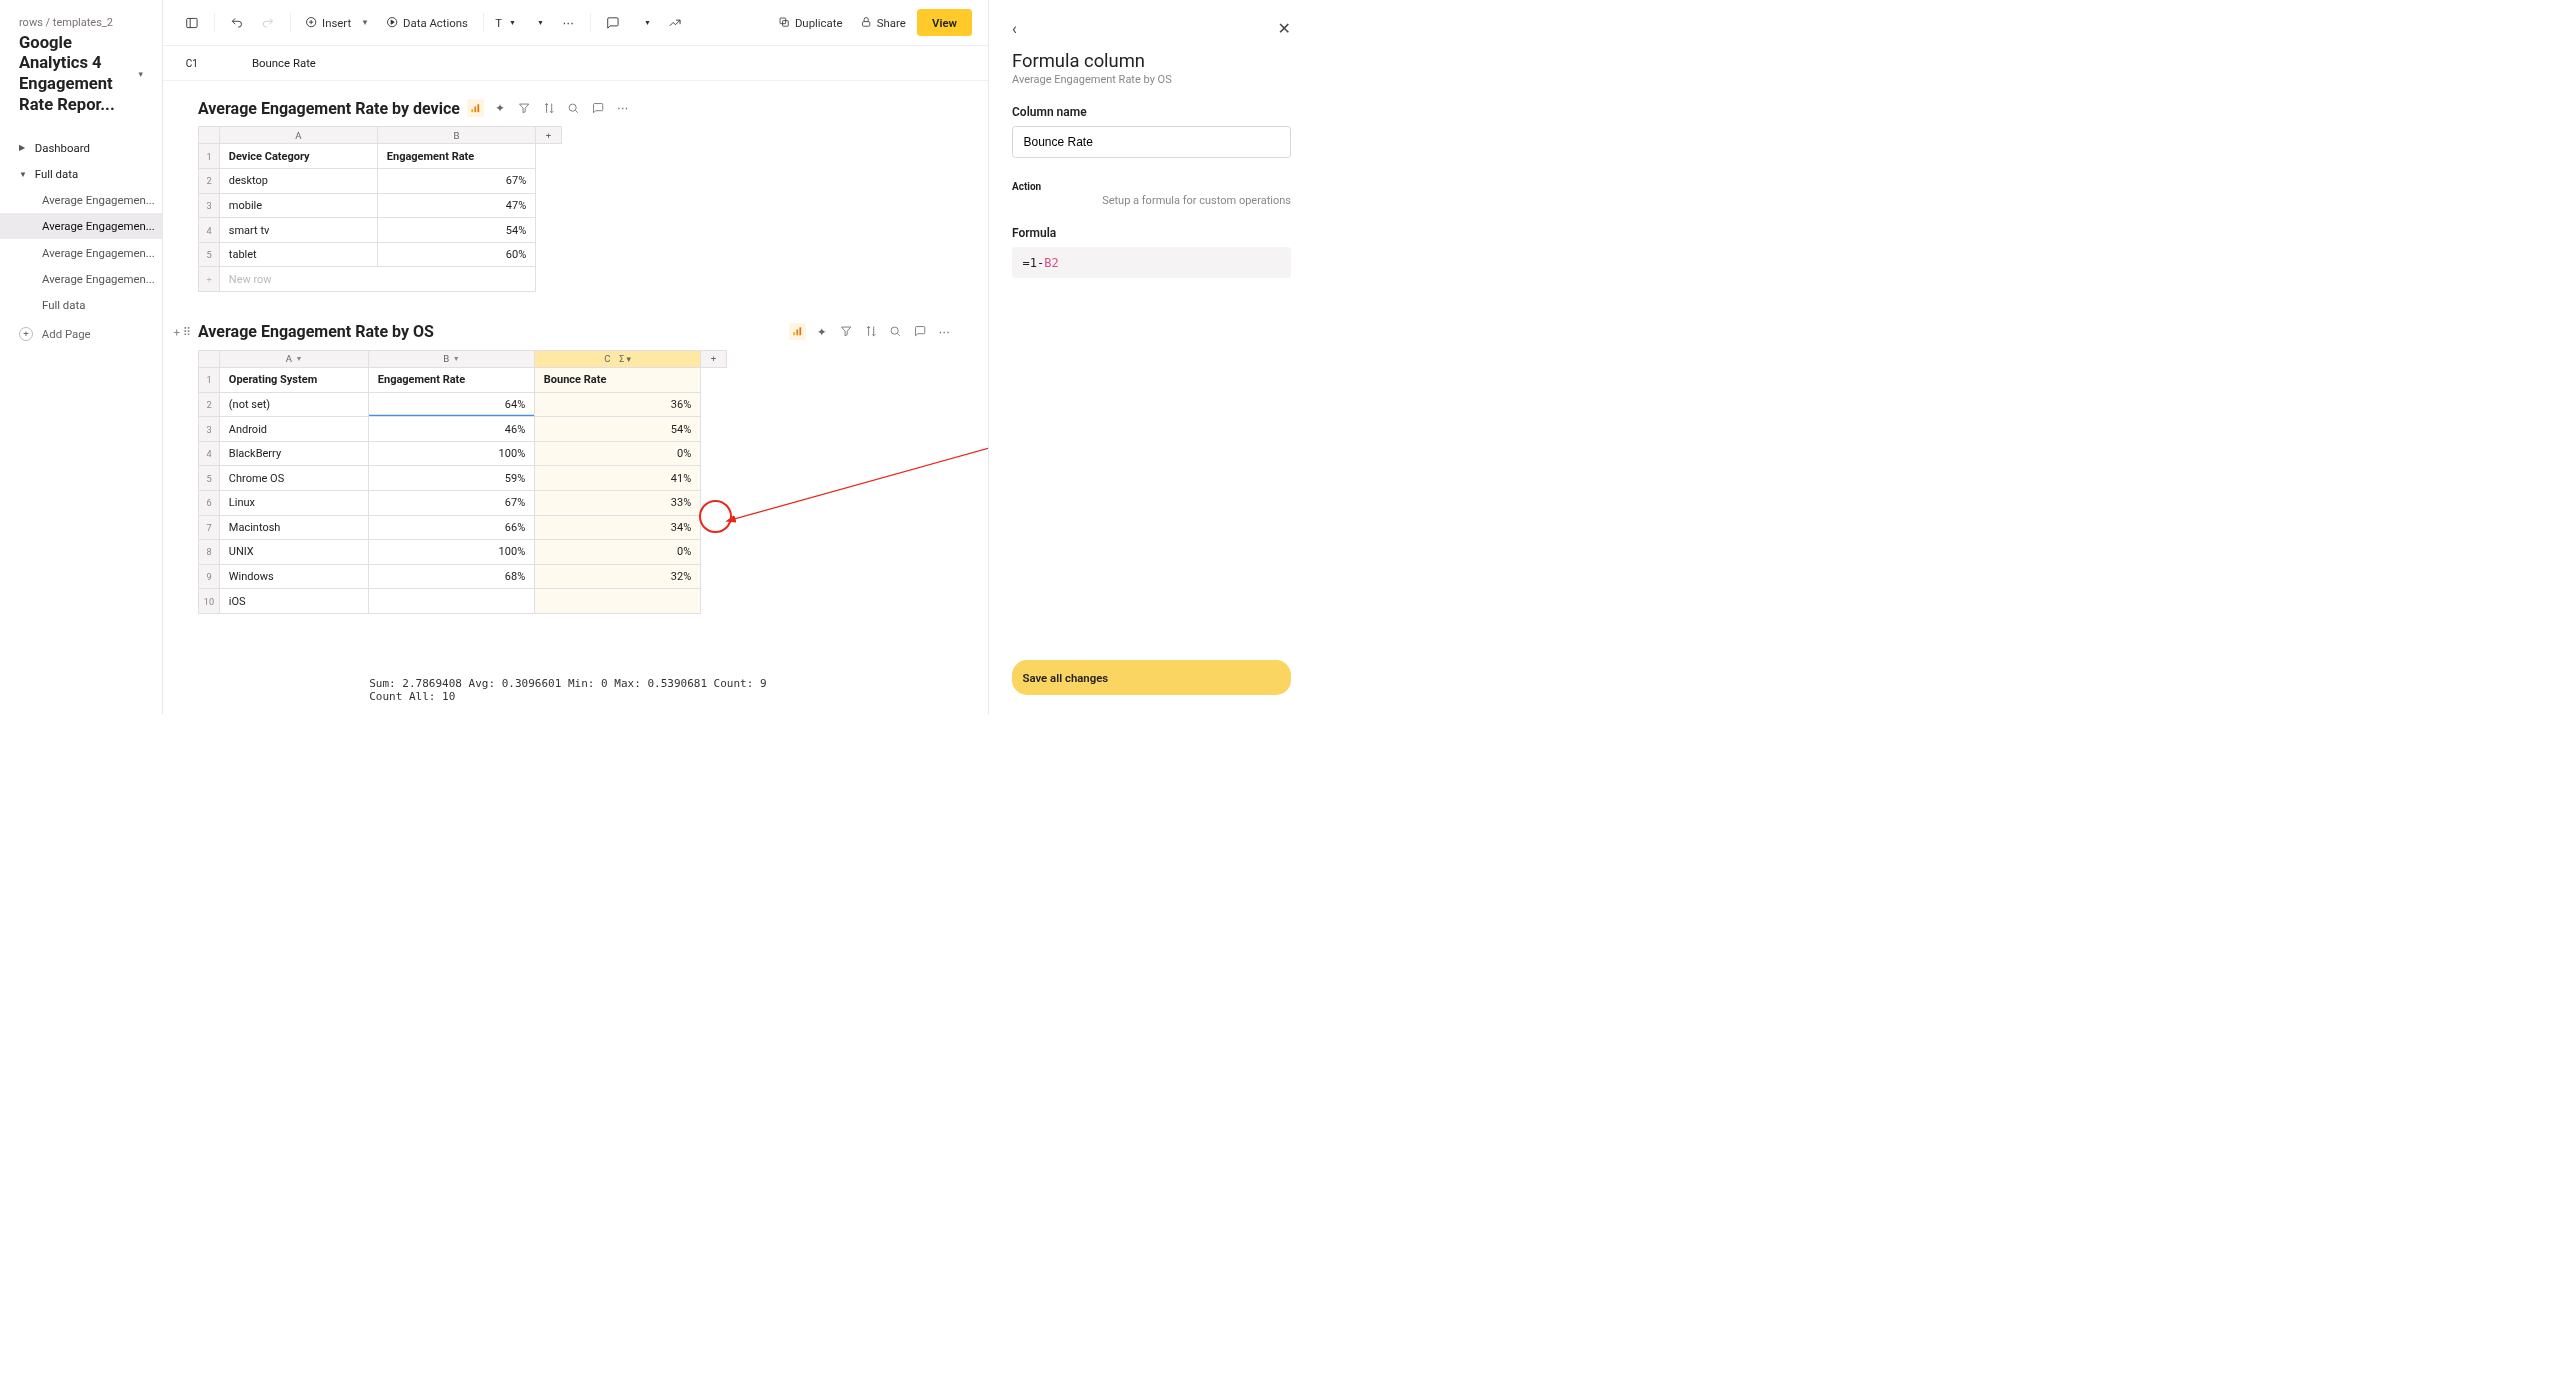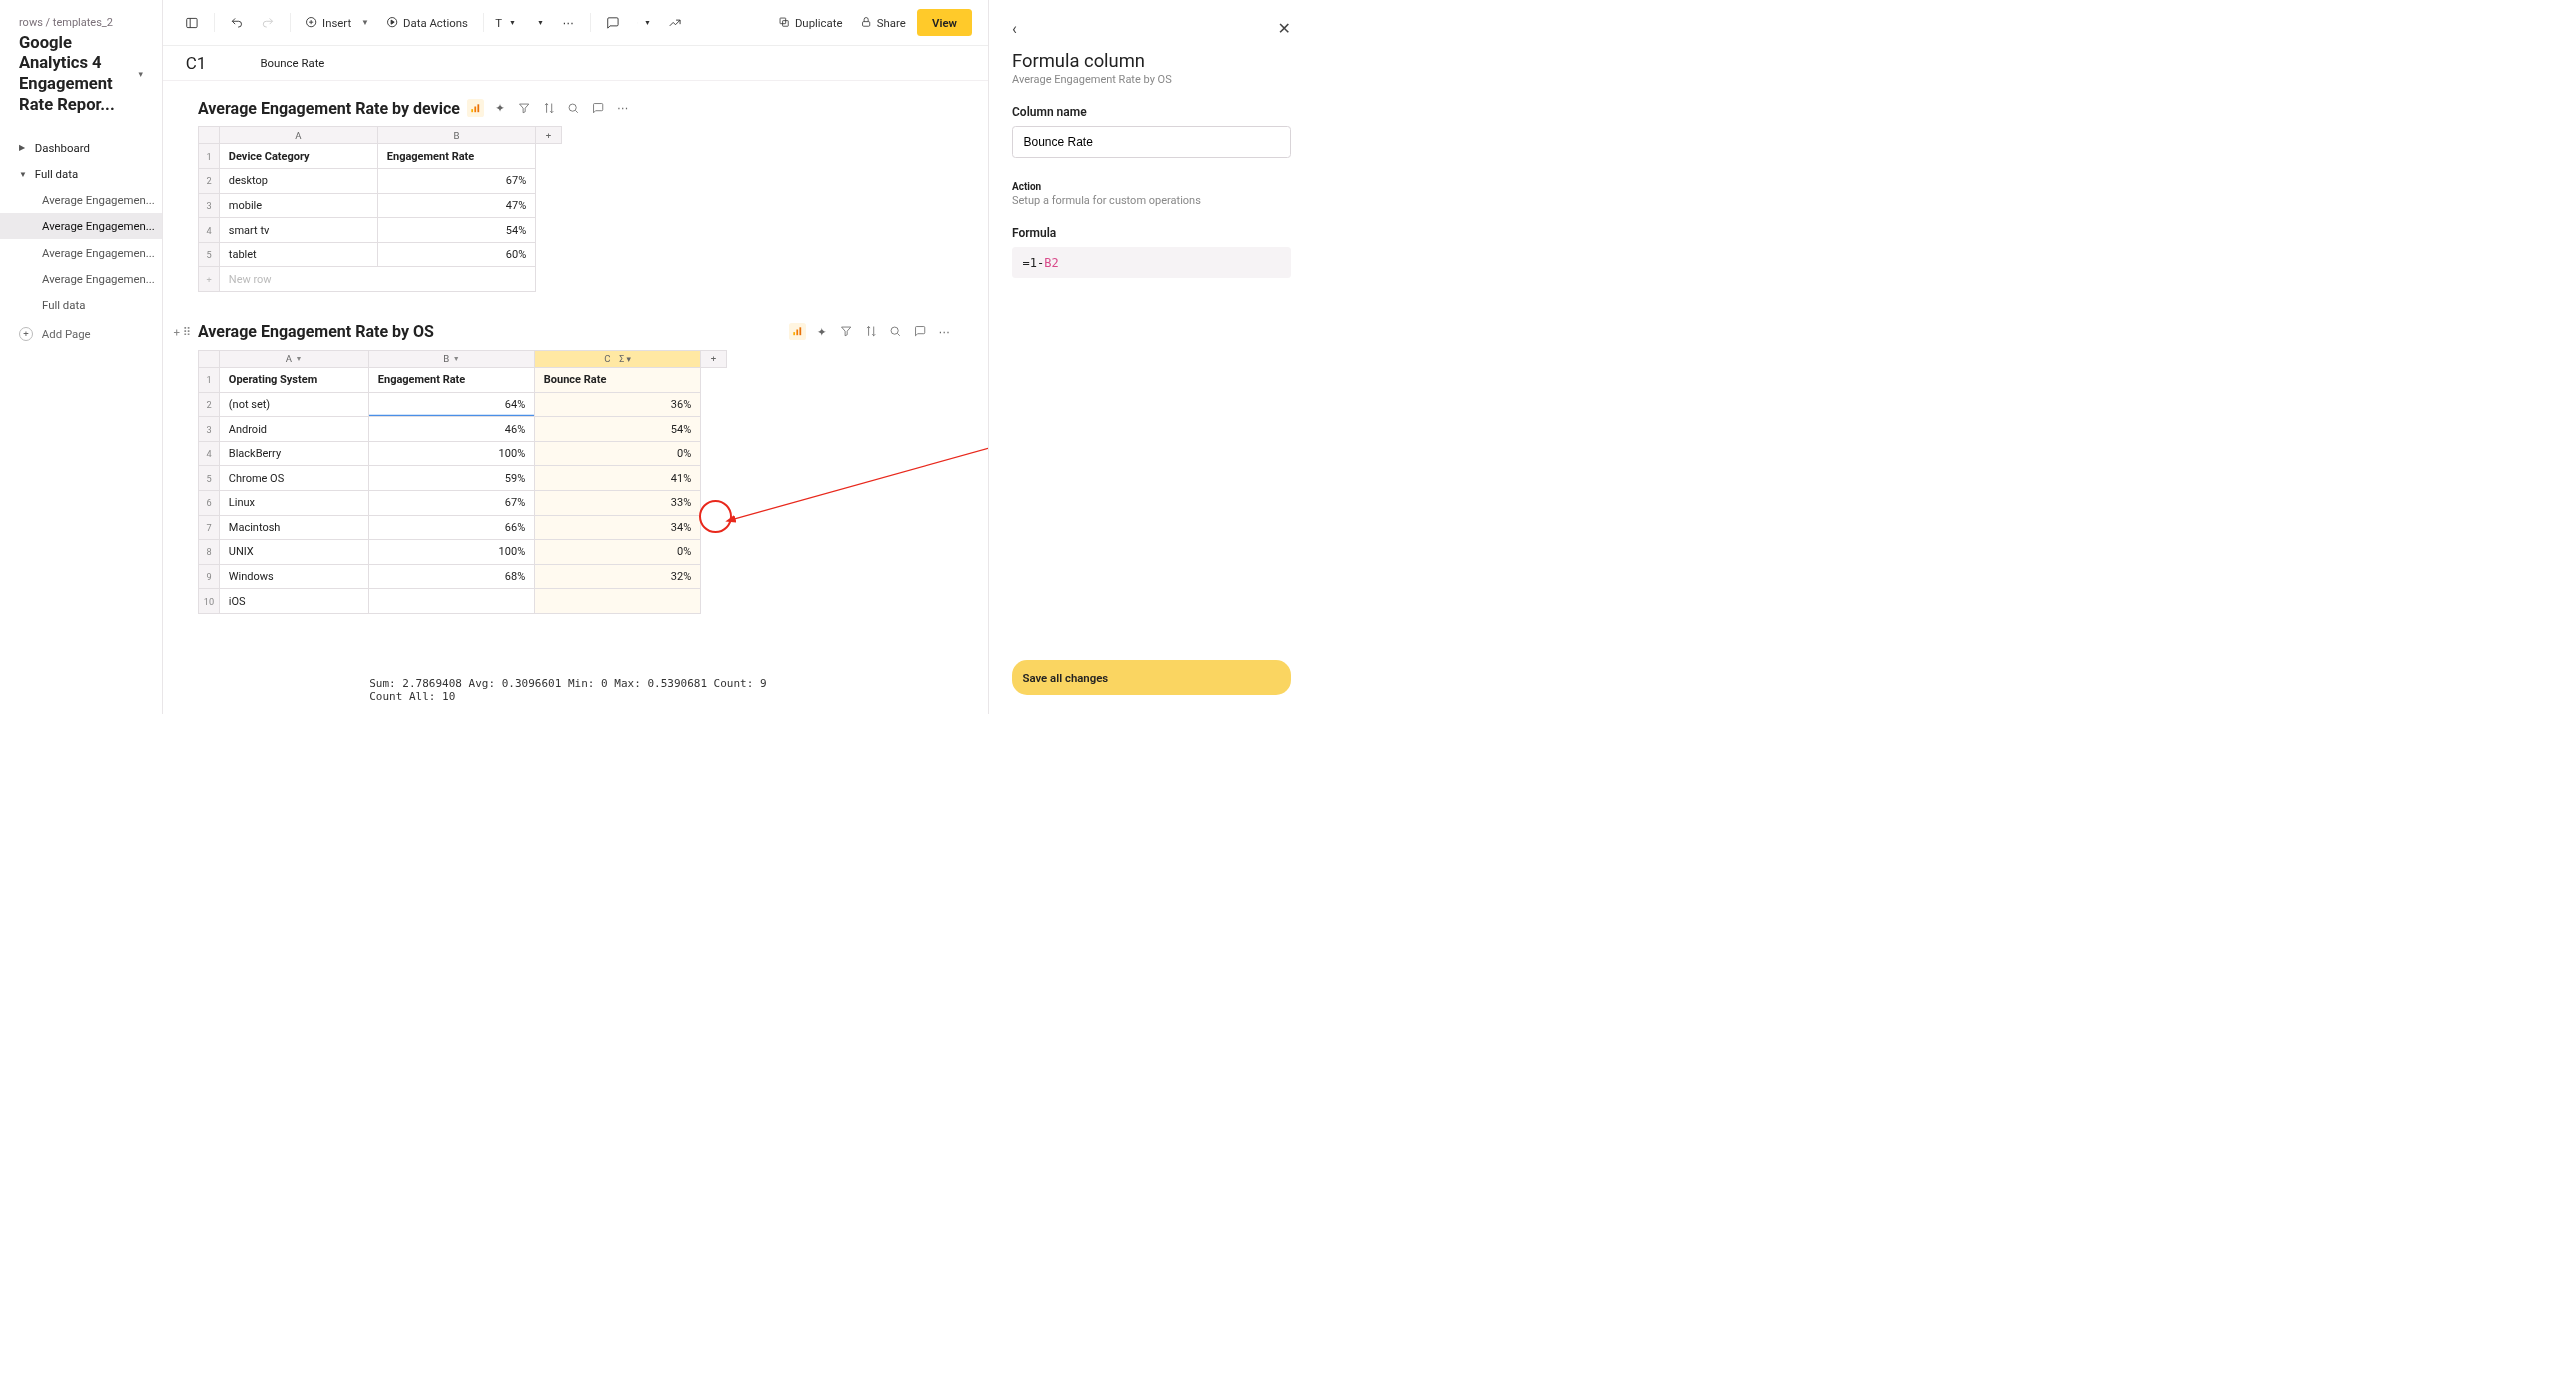--- a/index.html
+++ b/index.html
@@ -40,21 +40,21 @@
 
 .center { flex:1; display:flex; flex-direction:column; border-right:0.9px solid #e9e6e8; overflow:hidden; position:relative; }
 .toolbar { height:46px; border-bottom:0.9px solid #eee; display:flex; align-items:center; padding:0 16px; gap:5.3px; }
 .tb-btn { display:flex; align-items:center; gap:4.4px; padding:4.4px 6.1px; border-radius:3.5px; cursor:pointer; color:#333; font-size:11.4px; }
 .tb-btn.icon-only { width:26px; height:26px; justify-content:center; }
 .tb-sep { width:0.9px; height:19px; background:#eee; margin:0 3.5px; }
 .tb-text { font-size:11.4px; }
 .btn-view { background:#ffca2a; padding:6.1px 15px; border-radius:3.5px; font-weight:600; font-size:11.4px; }
 
 .formula-row { height:35px; display:flex; align-items:center; padding:0 17.5px; gap:26px; border-bottom:0.9px solid #f2eff1; }
-.cellref { font-size:17px; color:#222; padding:0 28px 0 5.3px; }
+.cellref { font-size:10px; color:#222; padding:0 28px 0 5.3px; }
 .fval { font-size:11.4px; }
 
 .canvas { flex:1; overflow:auto; padding: 17.5px 35px 35px 35px; position:relative; }
 
 .table-block { margin-bottom: 30px; }
 .table-title-row { display:flex; align-items:center; gap:7px; margin-bottom:8.8px; }
 .table-title { font-size:16px; font-weight:700; }
 .ga-icon { width:17.5px; height:17.5px; background:#fff5e0; border-radius:2.6px; display:flex; align-items:center; justify-content:center; }
 .ga-icon svg{width:10.5px;height:10.5px;}
 .tt-icon { width:17.5px; height:17.5px; display:flex; align-items:center; justify-content:center; color:#666; cursor:pointer; }
@@ -85,21 +85,21 @@
 
 .right-panel { width:325px; padding:19px 23px; display:flex; flex-direction:column; position:relative; }
 .rp-top { display:flex; align-items:center; margin-bottom:12.3px; }
 .rp-back { cursor:pointer; font-size:16px; color:#444; }
 .rp-close { margin-left:auto; cursor:pointer; font-size:16px; color:#444; }
 .rp-title { font-size:18.4px; font-weight:400; margin-bottom:1.8px; }
 .rp-sub { font-size:11px; color:#888; margin-bottom:19px; }
 .rp-label { font-size:12px; font-weight:600; margin-bottom:7px; }
 .rp-input { width:100%; border:0.9px solid #d9d4d8; border-radius:3.5px; padding:8px 10.5px; font-size:12px; margin-bottom:23px; }
 .rp-section-title { font-size:10px; font-weight:700; margin-bottom:1.8px; }
-.rp-section-sub { font-size:11px; color:#888; margin-bottom:19px; }
+.rp-section-sub { font-size:11px; color:#888; margin-bottom:19px;text-align:right; }
 .rp-formula { width:100%; background:#f6f3f5; border-radius:3.5px; padding:8.8px 10.5px; font-size:12px; font-family: ui-monospace, Menlo, monospace; }
 .rp-formula .ref { color:#d94a8a; }
 .rp-spacer { flex:1; }
 .rp-save { background:#fad561; text-align:left; padding:10.5px; border-radius:15px; font-weight:600; cursor:pointer; }
 
 .t2-wrap { position:relative; }
 .add-block-handle { position:absolute; left:-24.5px; top:2.6px; display:flex; gap:1.8px; color:#888; font-size:11.4px; }
 
 </style>
 </head>

